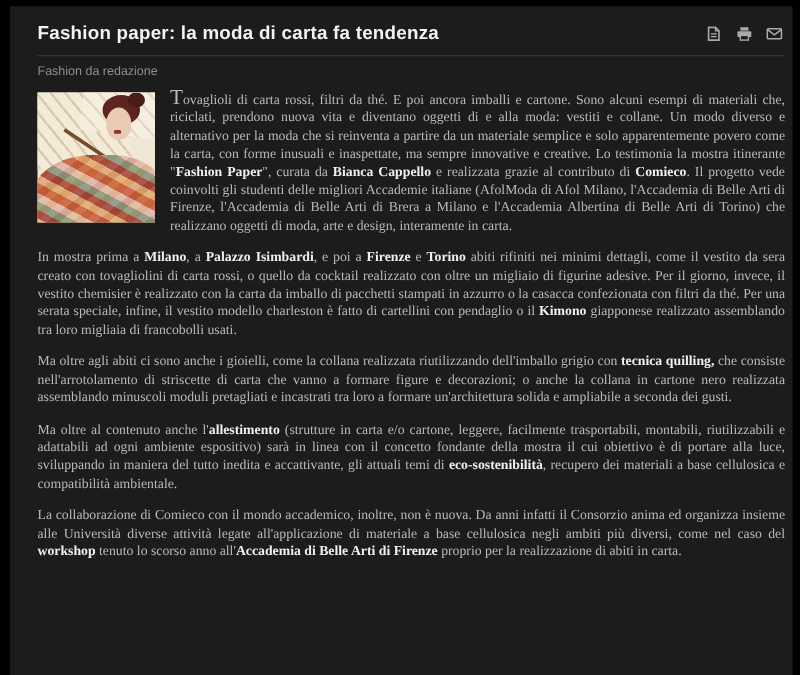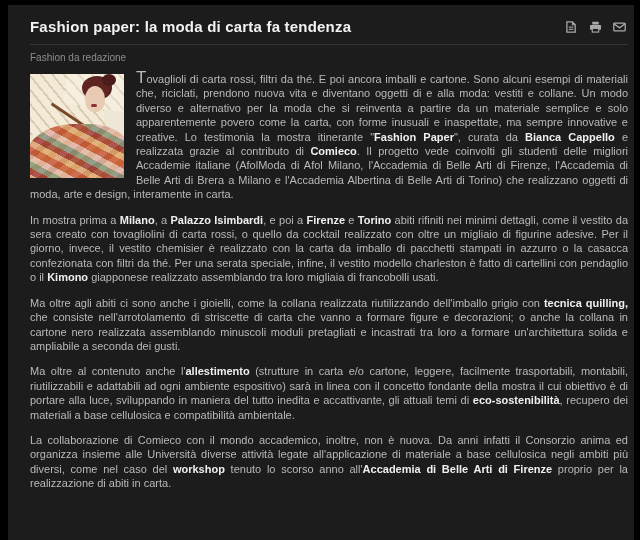--- a/index.html
+++ b/index.html
@@ -11,21 +11,21 @@
   .header{display:flex;justify-content:space-between;align-items:flex-end;
           border-bottom:1px solid #343434;padding-bottom:9px;gap:11px;}
   .title{font-size:15px;font-weight:bold;color:#f2f2f2;letter-spacing:.2px;}
   .icons{display:flex;gap:11px;align-items:center;margin-bottom:2px;margin-right:2px;}
   .icon-btn{width:13px;height:12px;display:inline-block;cursor:pointer;}
   .icon-btn svg{display:block;width:100%;height:100%;fill:#a9a9a9;}
   
   .byline{font-size:10px;color:#8d8d8d;margin:7px 0 9px 0;}
   
   .article{font-size:11px;line-height:14.4px;color:#b9b9b9;text-align:justify;}
-  .article p{margin:0 0 11px 0;}
+  .article p{margin:0 0 11px 0;font-family:Liberation Serif, serif;}
   .article p.lead::first-letter{font-size:17px;line-height:12px;}
   .article .b{font-weight:bold;color:#efefef;}
   
   .photo{float:left;width:94px;height:104px;margin:2px 12px 4px 0;position:relative;
          background:#efe7d6;overflow:hidden;}
   .ph-fan{position:absolute;left:-14px;top:-16px;width:86px;height:74px;
           background:repeating-linear-gradient(57deg,#d8ccb2 0 2px,#f3ebd8 2px 9px);
           transform:rotate(-6deg);}
   .ph-fan2{position:absolute;left:36px;top:-12px;width:60px;height:46px;
            background:repeating-linear-gradient(40deg,#e4dac4 0 2px,#f6efdf 2px 10px);

